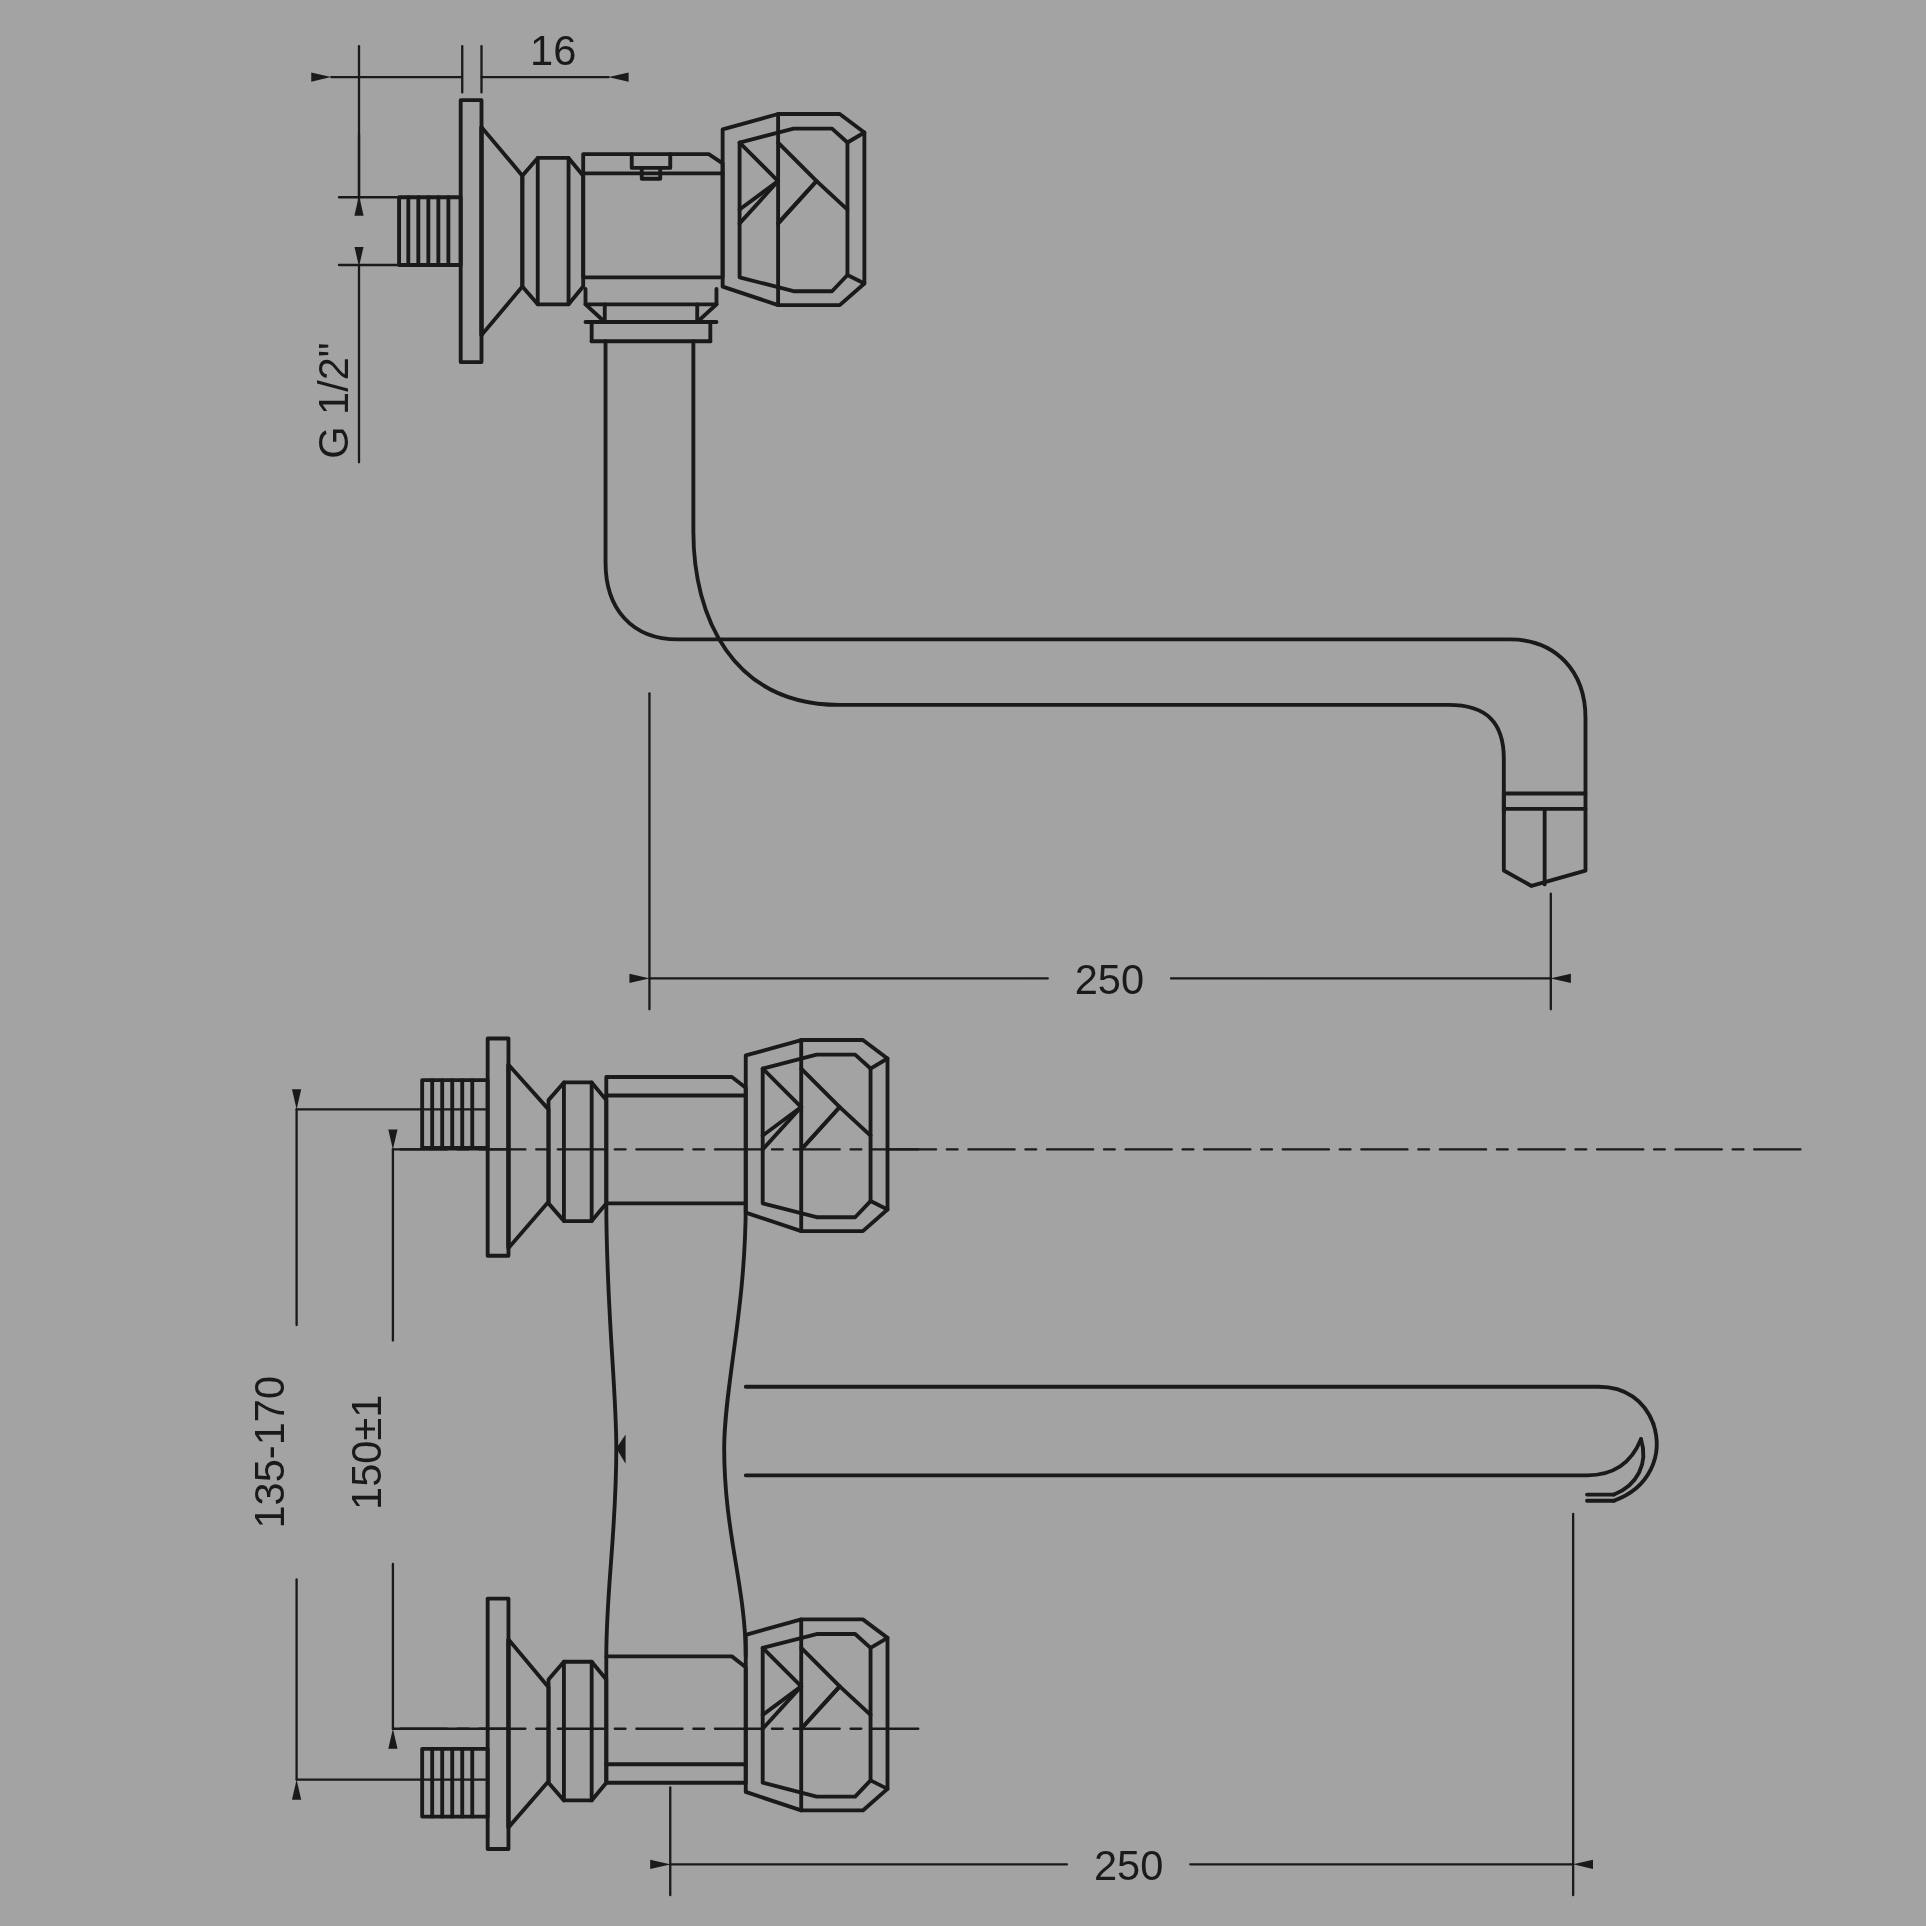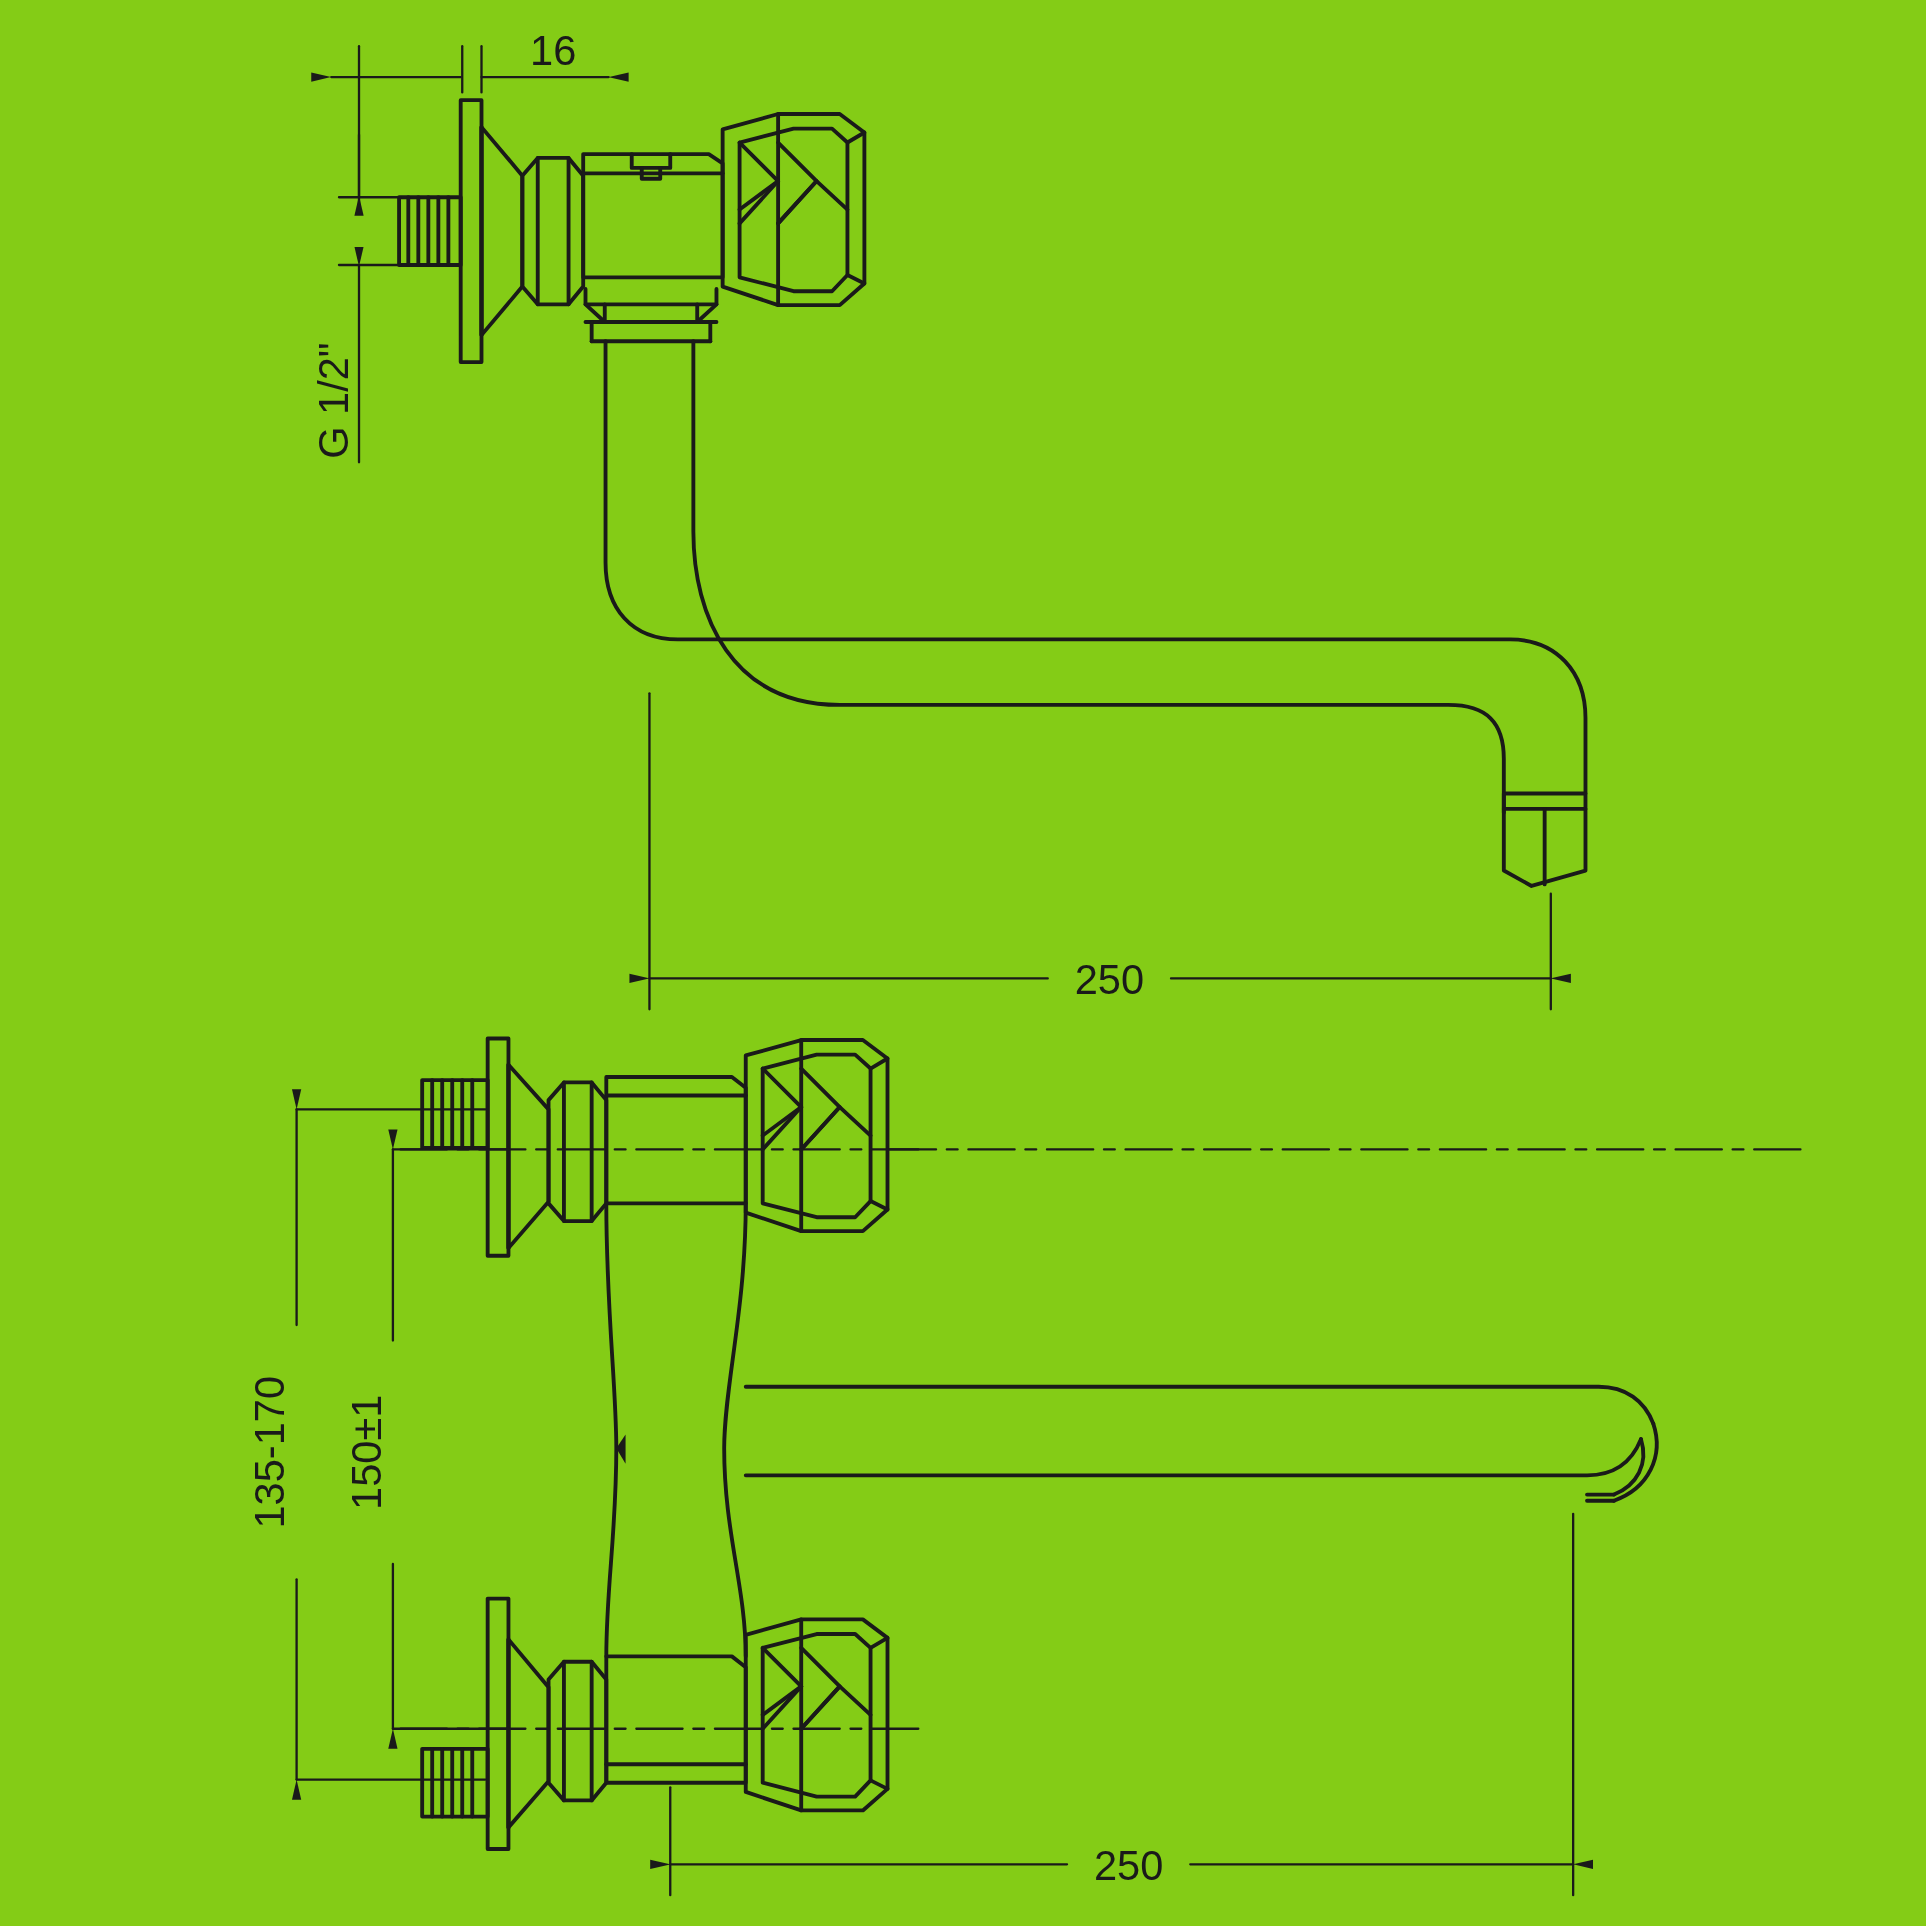--- a/index.html
+++ b/index.html
@@ -10,21 +10,21 @@
   body {
     width: 1926px;
     height: 1926px;
     font-family: "Liberation Sans", sans-serif;
     overflow: hidden;
   }
   #sheet {
     position: relative;
     width: 1926px;
     height: 1926px;
-    background: #84cc16;
+    background: #a3a3a3;
   }
   svg.drawing {
     position: absolute;
     top: 0;
     left: 0;
     width: 1926px;
     height: 1926px;
   }
   .dimtext {
     font-family: "Liberation Sans", sans-serif;

